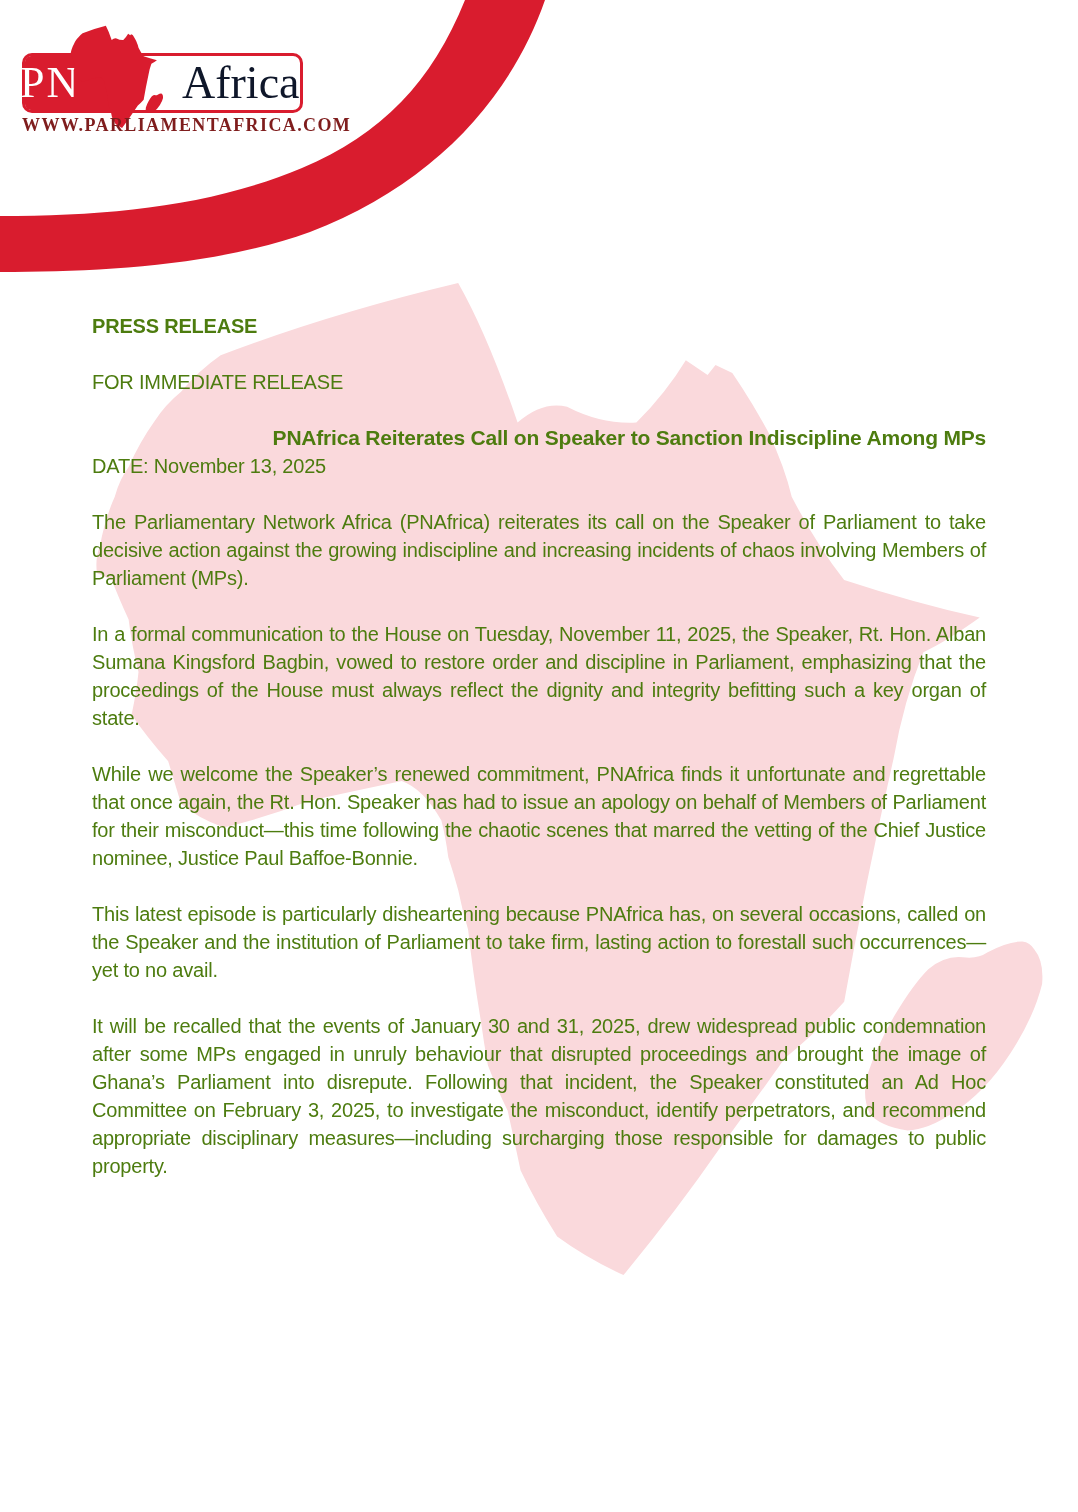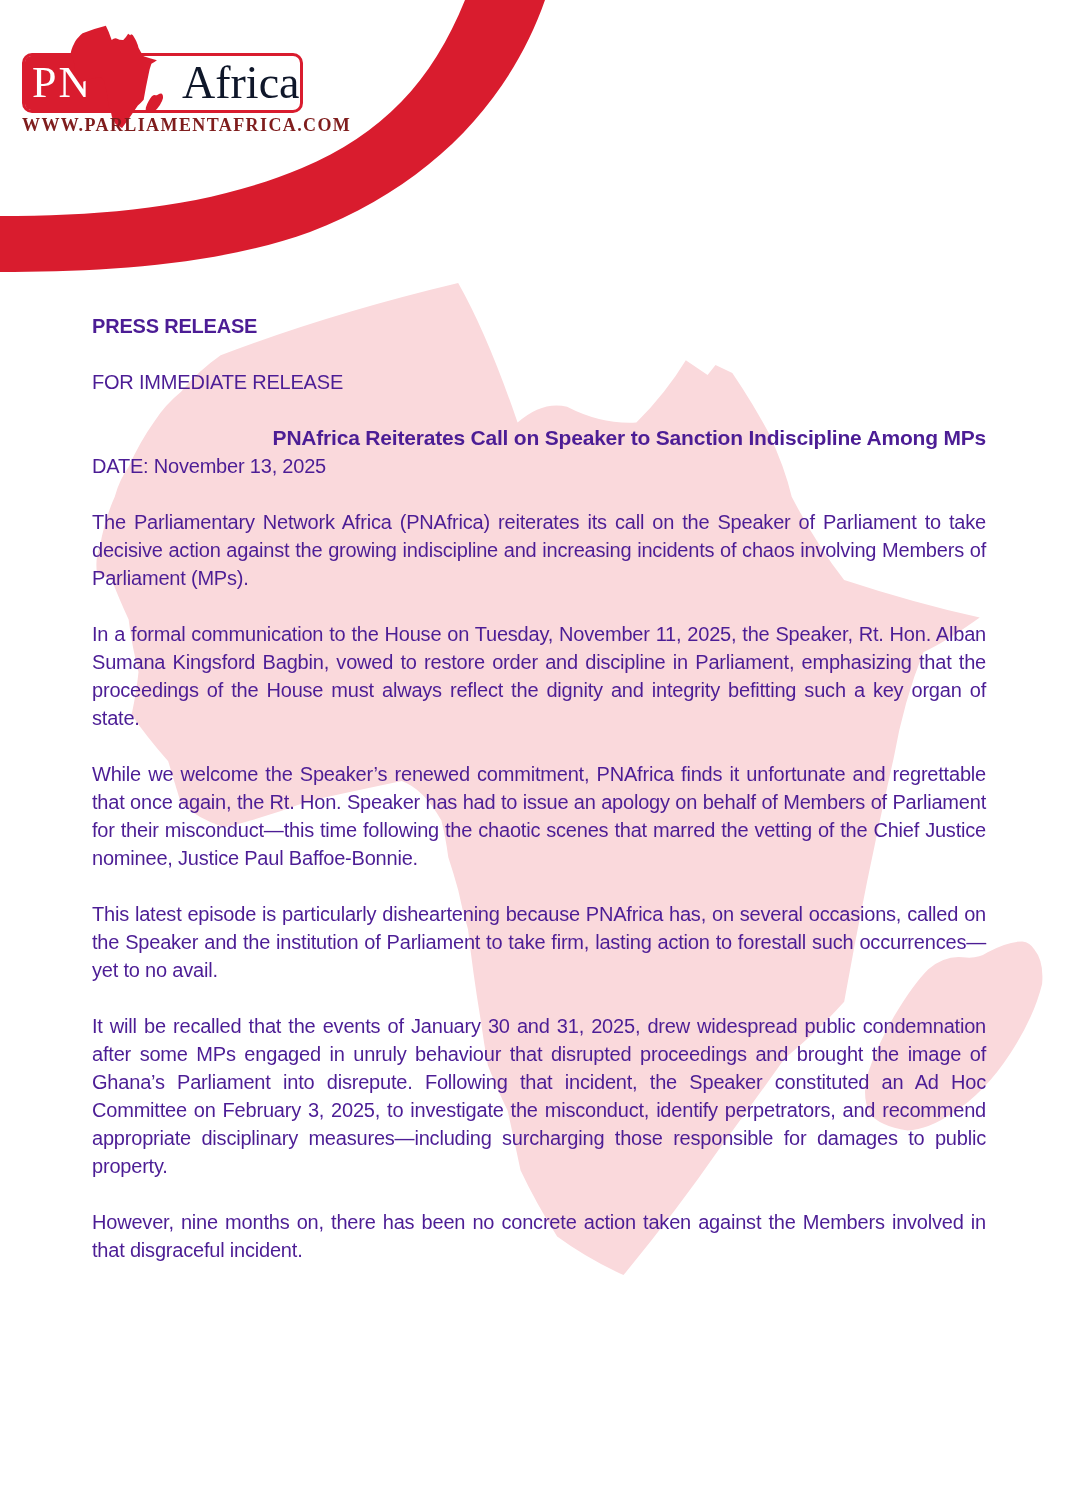--- a/index.html
+++ b/index.html
@@ -21,21 +21,21 @@
   .logo-box{
     position:absolute;left:22px;top:53px;width:281px;height:60px;
     background:#ffffff;border:3px solid #D91C2E;border-radius:10px;
     box-sizing:border-box;
   }
   .logo-red-seg{
     position:absolute;left:0;top:0;bottom:0;width:88px;
     background:#D91C2E;border-radius:6px 0 0 6px;
   }
   .logo-pn{
-    position:absolute;left:32px;top:58px;
+    position:absolute;left:20px;top:58px;
     font-family:"Liberation Serif", serif;
     font-size:44px;line-height:50px;color:#ffffff;letter-spacing:2px;
   }
   .logo-map{position:absolute;left:70px;top:25px;width:94px;height:104px;}
   .logo-map svg{width:100%;height:100%;fill:#D91C2E;}
   .logo-africa{
     position:absolute;left:166px;top:58px;
     font-family:"Liberation Serif", serif;
     font-size:46px;line-height:50px;color:#0f172a;margin-left:16px;
   }
@@ -47,21 +47,21 @@
     white-space:nowrap;
   }
 
   
   .watermark{position:absolute;left:92px;top:276px;width:960px;height:1010px;}
   .watermark svg{width:100%;height:100%;fill:#FAD9DC;}
 
   
   .doc{
     position:absolute;left:92px;top:312px;width:894px;
-    color:#4c1d95;font-size:20px;line-height:28px;letter-spacing:-0.2px;
+    color:#4d7c0f;font-size:20px;line-height:28px;letter-spacing:-0.2px;
   }
   .doc p{margin:0 0 28px 0;}
   .kicker{font-weight:bold;}
   .title{font-weight:bold;font-size:21px;margin-bottom:0 !important;text-align:right;}
   .body-par{text-align:justify;}
 </style>
 </head>
 <body>
 
 <svg width="0" height="0" style="position:absolute">
@@ -121,16 +121,15 @@
   <div class="doc">
     <p class="kicker">PRESS RELEASE</p>
     <p>FOR IMMEDIATE RELEASE</p>
     <p class="title">PNAfrica Reiterates Call on Speaker to Sanction Indiscipline Among MPs</p>
     <p>DATE: November 13, 2025</p>
     <p class="body-par">The Parliamentary Network Africa (PNAfrica) reiterates its call on the Speaker of Parliament to take decisive action against the growing indiscipline and increasing incidents of chaos involving Members of Parliament (MPs).</p>
     <p class="body-par">In a formal communication to the House on Tuesday, November 11, 2025, the Speaker, Rt. Hon. Alban Sumana Kingsford Bagbin, vowed to restore order and discipline in Parliament, emphasizing that the proceedings of the House must always reflect the dignity and integrity befitting such a key organ of state.</p>
     <p class="body-par">While we welcome the Speaker’s renewed commitment, PNAfrica finds it unfortunate and regrettable that once again, the Rt. Hon. Speaker has had to issue an apology on behalf of Members of Parliament for their misconduct—this time following the chaotic scenes that marred the vetting of the Chief Justice nominee, Justice Paul Baffoe-Bonnie.</p>
     <p class="body-par">This latest episode is particularly disheartening because PNAfrica has, on several occasions, called on the Speaker and the institution of Parliament to take firm, lasting action to forestall such occurrences—yet to no avail.</p>
     <p class="body-par">It will be recalled that the events of January 30 and 31, 2025, drew widespread public condemnation after some MPs engaged in unruly behaviour that disrupted proceedings and brought the image of Ghana’s Parliament into disrepute. Following that incident, the Speaker constituted an Ad Hoc Committee on February 3, 2025, to investigate the misconduct, identify perpetrators, and recommend appropriate disciplinary measures—including surcharging those responsible for damages to public property.</p>
-    <p class="body-par">However, nine months on, there has been no concrete action taken against the Members involved in that disgraceful incident.</p>
   </div>
 
 </div>
 
 </body></html>

